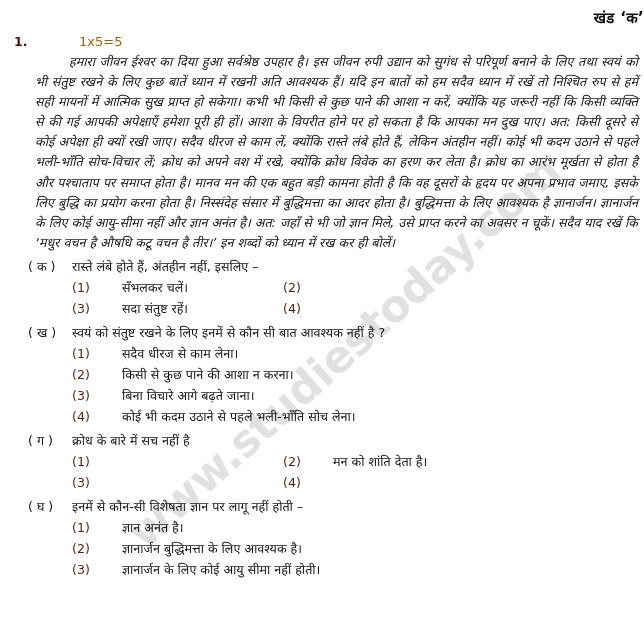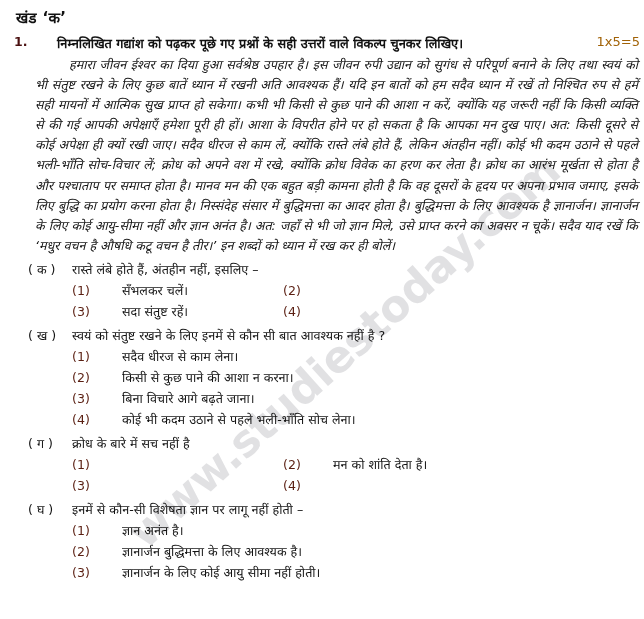--- a/index.html
+++ b/index.html
@@ -43,21 +43,21 @@
 
   
   #page {
     position: absolute;
     left: 0; top: 0;
     width: 644px; height: 619px;
     z-index: 10;
   }
 
   .section-heading {
-    text-align: left;
+    text-align: right;
     font-size: 15px;
     font-weight: 700;
     color: #111111;
     margin: 7px 0 0 16px;
     letter-spacing: 0.3px;
   }
 
   
   .q-header {
     display: flex;
@@ -150,21 +150,20 @@
 <div id="watermark-layer">
   <div id="watermark-text">www.studiestoday.com</div>
 </div>
 
 <div id="page">
 
   <div class="section-heading">खंड ‘क’</div>
 
   <div class="q-header">
     <span class="q-number">1.</span>
-    <span class="q-instruction">निम्नलिखित गद्यांश को पढ़कर पूछे गए प्रश्नों के सही उत्तरों वाले विकल्प चुनकर लिखिए।</span>
     <span class="q-marks">1x5=5</span>
   </div>
 
   <div class="passage"><span class="indent"></span><span>हमारा जीवन ईश्वर का दिया हुआ सर्वश्रेष्ठ उपहार है। इस जीवन रुपी उद्यान को सुगंध से परिपूर्ण बनाने के लिए तथा स्वयं को भी संतुष्ट रखने के लिए कुछ बातें ध्यान में रखनी अति आवश्यक हैं। यदि इन बातों को हम सदैव ध्यान में रखें तो निश्चित रुप से हमें सही मायनों में आत्मिक सुख प्राप्त हो सकेगा। कभी भी किसी से कुछ पाने की आशा न करें, क्योंकि यह जरूरी नहीं कि किसी व्यक्ति से की गई आपकी अपेक्षाएँ हमेशा पूरी ही हों। आशा के विपरीत होने पर हो सकता है कि आपका मन दुख पाए। अत: किसी दूसरे से कोई अपेक्षा ही क्यों रखी जाए। सदैव धीरज से काम लें, क्योंकि रास्ते लंबे होते हैं, लेकिन अंतहीन नहीं। कोई भी कदम उठाने से पहले भली-भाँति सोच-विचार लें; क्रोध को अपने वश में रखे, क्योंकि क्रोध विवेक का हरण कर लेता है। क्रोध का आरंभ मूर्खता से होता है और पश्चाताप पर समाप्त होता है। मानव मन की एक बहुत बड़ी कामना होती है कि वह दूसरों के हृदय पर अपना प्रभाव जमाए, इसके लिए बुद्धि का प्रयोग करना होता है। निस्संदेह संसार में बुद्धिमत्ता का आदर होता है। बुद्धिमत्ता के लिए आवश्यक है ज्ञानार्जन। ज्ञानार्जन के लिए कोई आयु-सीमा नहीं और ज्ञान अनंत है। अत: जहाँ से भी जो ज्ञान मिले, उसे प्राप्त करने का अवसर न चूकें। सदैव याद रखें कि ‘मधुर वचन है औषधि कटू वचन है तीर।’ इन शब्दों को ध्यान में रख कर ही बोलें।</span></div>
 
   <div id="subq-container">
       <div class="subq">
         <div class="subq-title">
           <span class="subq-label">( क )</span>
           <span class="subq-text">रास्ते लंबे होते हैं, अंतहीन नहीं, इसलिए –</span>

